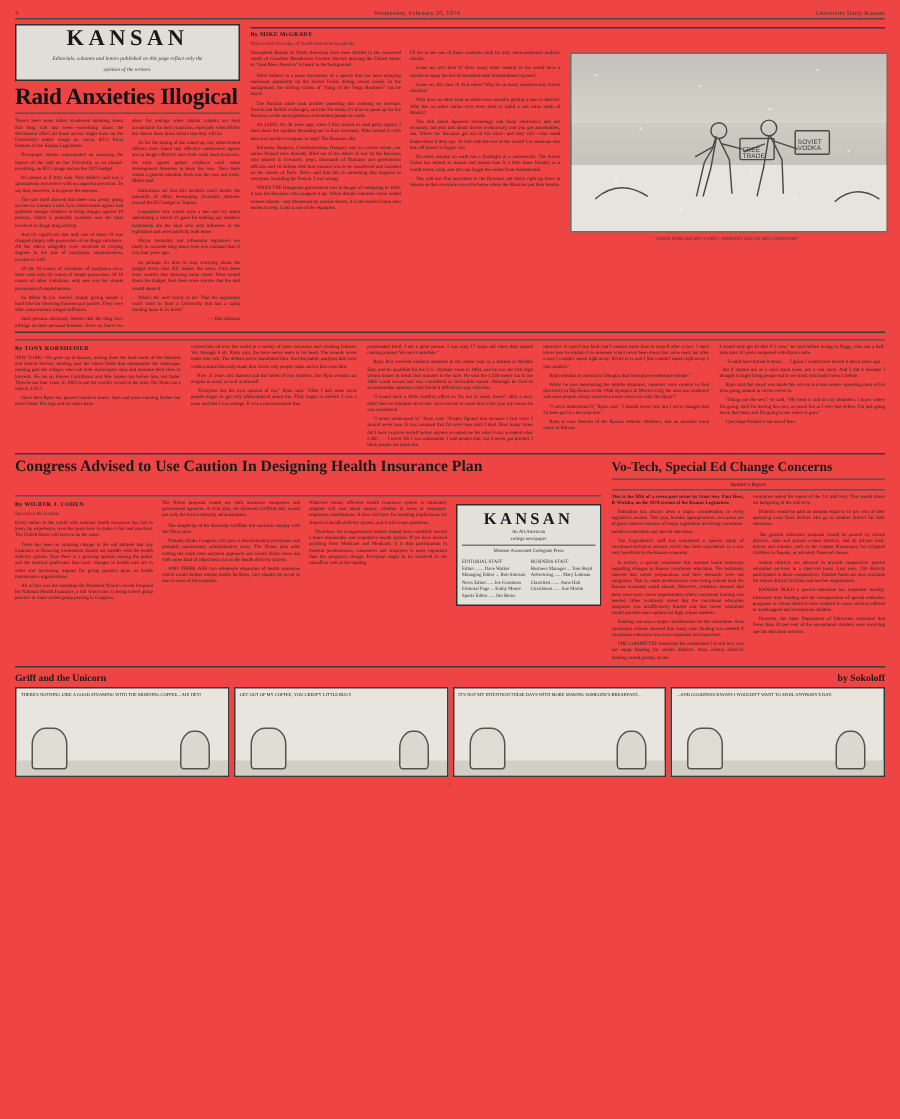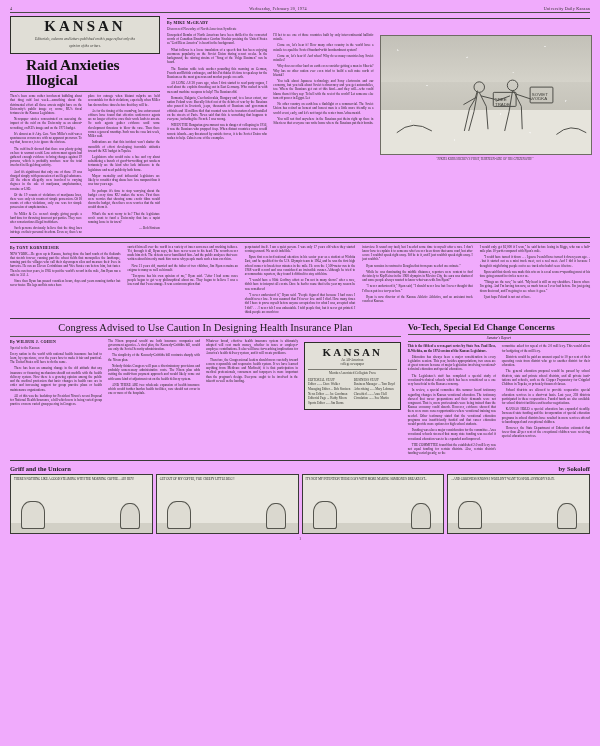--- a/index.html
+++ b/index.html
@@ -6,21 +6,21 @@
   body{
     width:600px;height:746px;
     background:#d8d6cf;
     font-family:"Liberation Serif", serif;
     color:#1a1a1a;
     overflow:hidden;
   }
   .page{
     position:relative;
     width:600px;height:746px;
-    background:#f0abfc;
+    background:#ef4444;
     box-sizing:border-box;
     padding:6px 10px 16px 10px;
   }
   .masthead{
     display:flex;justify-content:space-between;align-items:baseline;
     font-size:4.2px;letter-spacing:.2px;
     border-bottom:.6px solid #4a4a46;
     padding-bottom:1px;margin-bottom:3px;
     color:#33332f;
   }
@@ -38,21 +38,21 @@
     font-family:"Liberation Serif", serif;
     font-weight:bold;font-size:15px;letter-spacing:3px;
     text-align:center;line-height:1.05;color:#19191a;
   }
   .flagsub{
     font-size:3.6px;text-align:center;line-height:1.5;color:#3a3a36;margin-top:2px;
     font-style:italic;
   }
   .headline-1{
     font-weight:bold;font-size:15.5px;line-height:1.02;letter-spacing:-.2px;
-    margin:2px 0 3px 16px;color:#131313;
+    margin:2px 0 3px 0;color:#131313;
   }
   .headline-big{
     font-weight:bold;font-size:24px;line-height:.98;letter-spacing:-.6px;
     margin:1px 0 3px 0;color:#111;
   }
   .byline{font-size:3.9px;font-weight:bold;letter-spacing:.3px;margin:1px 0 2px 0;}
   .subline{font-size:3.4px;margin-bottom:2px;color:#333;}
   .cols2{column-count:2;column-gap:6px;}
   .body{
     font-size:3.25px;line-height:1.30;text-align:justify;
@@ -82,21 +82,21 @@
       radial-gradient(circle at 71% 82%, #fff 0 .7px, transparent .9px);
   }
   .treeline{position:absolute;left:0;right:0;top:0;height:46px;
     background:linear-gradient(#bcbab1,#d6d4cb);
     opacity:.85;
   }
   .ground{position:absolute;left:0;right:0;bottom:0;height:44px;background:#e6e4dc;}
   .caption{font-size:3.1px;font-style:italic;text-align:center;margin-top:1.5px;color:#3a3a36;}
   
   .midzone{margin-top:4px;}
-  .headline-2{font-weight:normal;font-size:10.5px;line-height:1.03;margin:2px 0 2px 0;text-align:center;}
+  .headline-2{font-weight:bold;font-size:10.5px;line-height:1.03;margin:2px 0 12px 0;}
   
   .adbox{border:1px solid #2e2e2a;padding:3px;text-align:center;background:#e2e0d8;margin-top:3px;}
   .adflag{font-weight:bold;font-size:11px;letter-spacing:2.2px;}
   .adline{font-size:3.2px;line-height:1.45;color:#34342f;}
   
   .comics{margin-top:4px;}
   .comictitle{display:flex;justify-content:space-between;font-size:6.5px;font-weight:bold;margin-bottom:2px;}
   .strip{display:flex;gap:3px;}
   .panel{
     flex:1;height:58px;border:.8px solid #3a3a36;background:#e7e5dd;position:relative;overflow:hidden;

